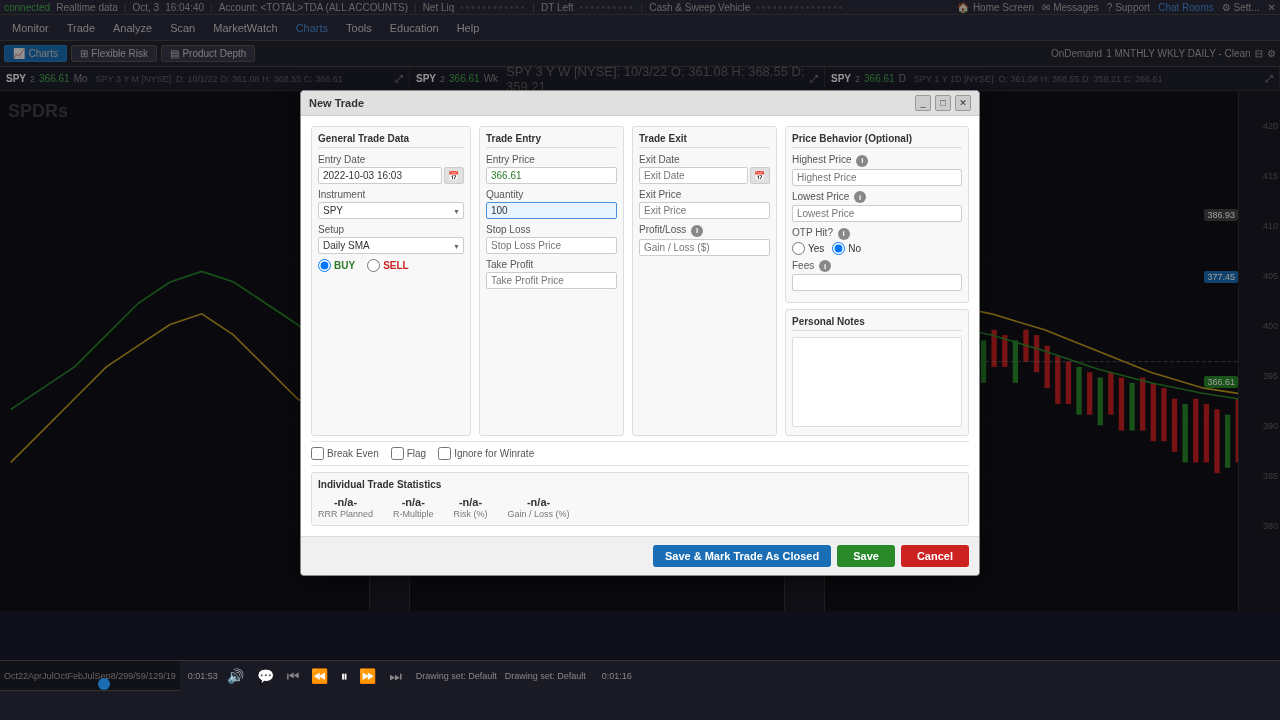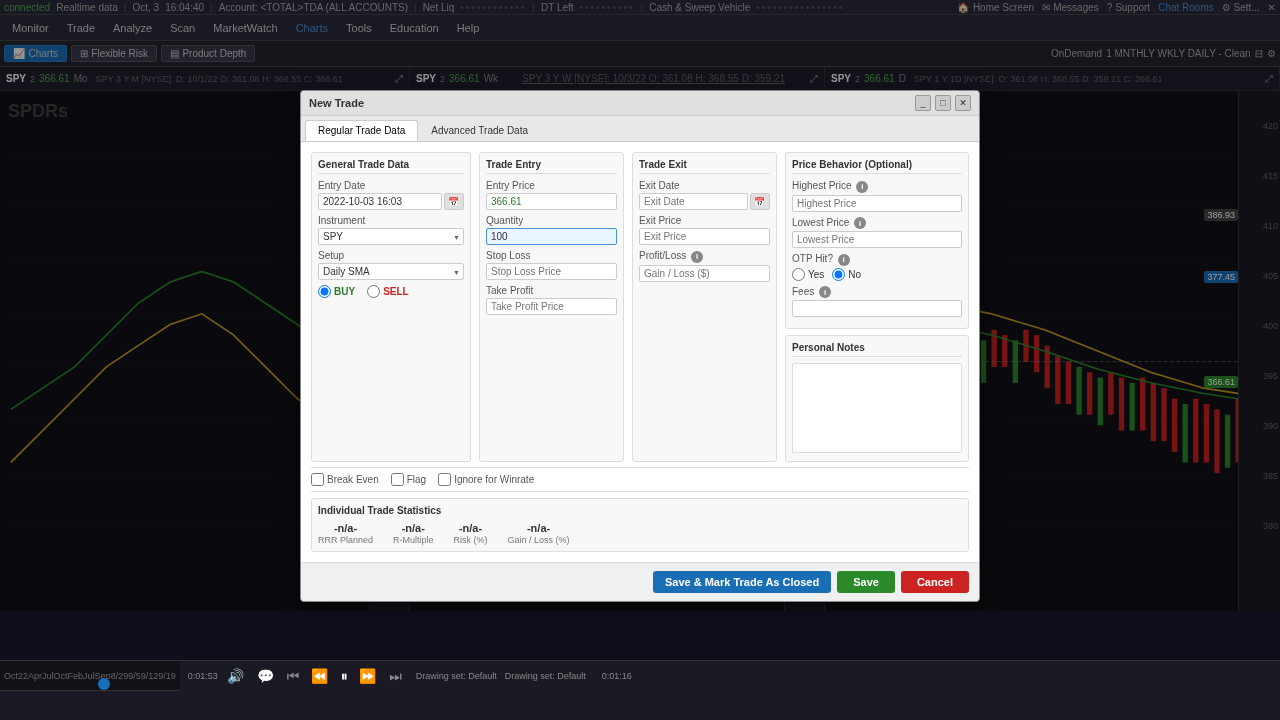--- a/index.html
+++ b/index.html
@@ -513,21 +513,21 @@
     <span class="price">366.61</span>
     <span style="color:#888;">Mo</span>
     <span style="color:#666;font-size:9px;margin-left:4px;">SPY 3 Y M [NYSE]: D: 10/1/22 O: 361.08 H: 368.55 C: 366.61</span>
     <span style="margin-left:auto;">⤢</span>
   </div>
   <div class="chart-header-item" style="flex:0 0 415px;">
     <span class="sym">SPY</span>
     <span style="color:#888;font-size:9px;">2</span>
     <span class="price">366.61</span>
     <span style="color:#888;">Wk</span>
-    <span style="color:#666;font-size:10px;margin-left:20px;text-decoration:underline;">SPY 3 Y W [NYSE]: 10/3/22 O: 361.08 H: 368.55 D: 359.21</span>
+    <span style="color:#666;font-size:13px;margin-left:4px;">SPY 3 Y W [NYSE]: 10/3/22 O: 361.08 H: 368.55 D: 359.21</span>
     <span style="margin-left:auto;">⤢</span>
   </div>
   <div class="chart-header-item" style="flex:1;">
     <span class="sym">SPY</span>
     <span style="color:#888;font-size:9px;">2</span>
     <span class="price">366.61</span>
     <span style="color:#888;">D</span>
     <span style="color:#666;font-size:9px;margin-left:4px;">SPY 1 Y 1D [NYSE]: O: 361.08 H: 368.55 D: 359.21 C: 366.61</span>
     <span style="margin-left:auto;">⤢</span>
   </div>
@@ -679,24 +679,20 @@
 
     <div class="dialog-titlebar">
       <span class="dialog-title">New Trade</span>
       <div class="dialog-controls">
         <div class="dialog-ctrl-btn">_</div>
         <div class="dialog-ctrl-btn">□</div>
         <div class="dialog-ctrl-btn">✕</div>
       </div>
     </div>
 
-    <div class="dialog-tabs">
-      <div class="dialog-tab active">Regular Trade Data</div>
-      <div class="dialog-tab">Advanced Trade Data</div>
-    </div>
 
     <div class="dialog-body">
       <div class="dialog-sections">
 
         <div class="dialog-section" style="flex:0 0 160px;">
           <div class="section-title">General Trade Data</div>
           <div class="field-row">
             <div class="field-label">Entry Date</div>
             <div class="field-input-with-btn">
               <input class="field-input" type="text" value="2022-10-03 16:03" style="">

